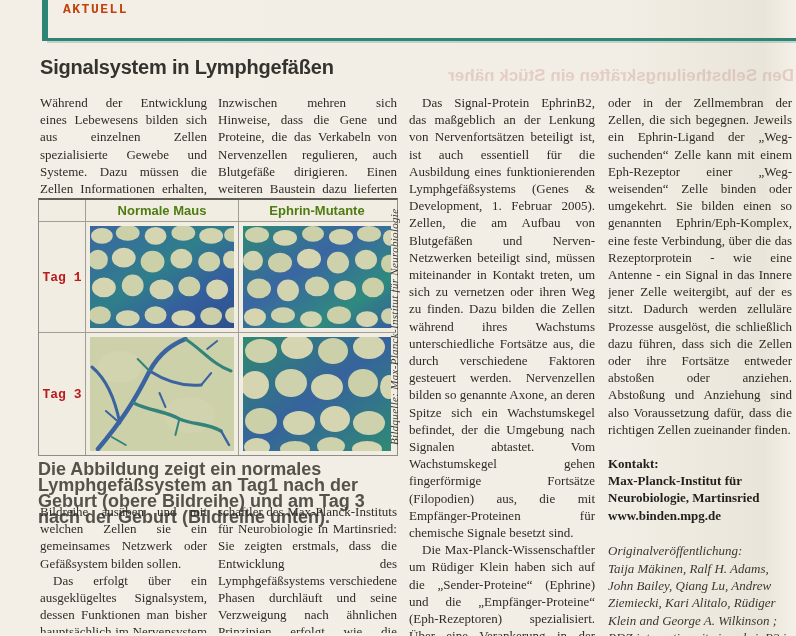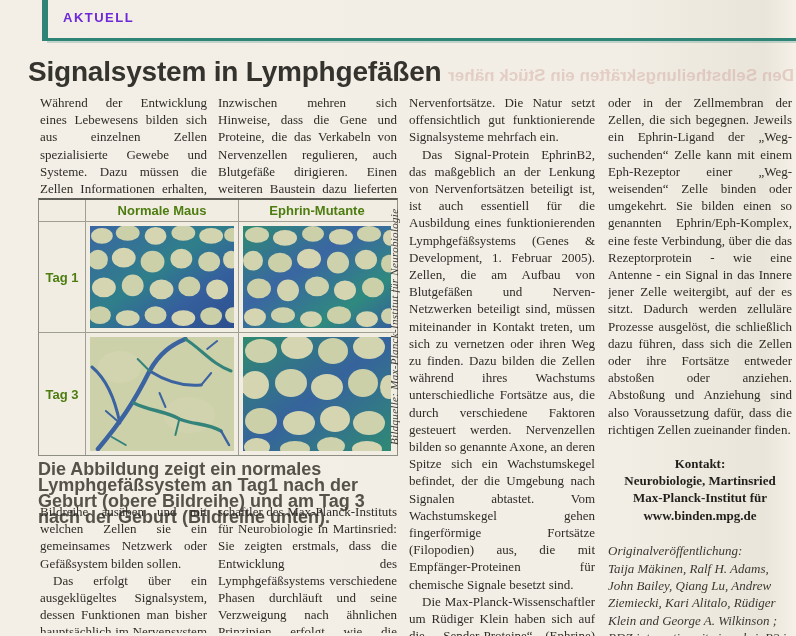--- a/index.html
+++ b/index.html
@@ -4,56 +4,56 @@
 <style>
   html,body{margin:0;padding:0;}
   body{
     width:796px;height:636px;position:relative;overflow:hidden;
     background:linear-gradient(90deg,#f3efe6 0%,#f2eee5 78%,#eae5da 96%,#f5f1e8 100%);
     font-family:"Liberation Serif", serif;
     color:#2e2c27;
   }
   
   .kicker-bar{position:absolute;left:42px;top:0;width:6px;height:41px;}
-  .kicker{position:absolute;left:63px;top:10px;font-family:Liberation Sans, sans-serif;
-    font-weight:bold;font-size:13px;letter-spacing:1.5px;color:#6d28d9;}
+  .kicker{position:absolute;left:63px;top:2px;font-family:Liberation Mono, monospace;
+    font-weight:bold;font-size:13px;letter-spacing:1.5px;color:#c2410c;}
   .header-rule{position:absolute;left:47px;top:38px;right:0;height:3px;}
   .header-rule-soft{position:absolute;left:47px;top:41px;right:0;height:2px;background:rgba(46,133,119,0.25);}
   .ghost{position:absolute;left:402px;top:66px;width:392px;
     font-family:"Liberation Sans",sans-serif;font-weight:bold;font-size:17px;
     color:rgba(193,130,118,0.30);transform:scaleX(-1);text-align:left;white-space:nowrap;}
-  .page-title{position:absolute;left:28px;top:56px;font-family:"Liberation Sans",sans-serif;
-    font-weight:bold;font-size:28px;color:#34332e;letter-spacing:-0.2px;}
+  .page-title{position:absolute;left:40px;top:56px;font-family:"Liberation Sans",sans-serif;
+    font-weight:bold;font-size:20px;color:#34332e;letter-spacing:-0.2px;}
   
   .col{position:absolute;font-size:13px;line-height:17.2px;text-align:justify;overflow:hidden;}
   .col p{margin:0;}
   .col p.indent{text-indent:13px;}
   #col1-top{left:40px;top:94px;width:167px;height:104px;}
   #col2-top{left:218px;top:94px;width:179px;height:104px;}
   #col1-below{left:40px;top:503px;width:167px;height:130px;}
   #col2-below{left:218px;top:503px;width:179px;height:130px;}
   #col3{left:409px;top:94px;width:186px;height:542px;}
   #col4{left:608px;top:94px;width:184px;height:542px;}
   
-  .contact{margin-top:17px;font-weight:bold;color:#201f1b;text-align:center;}
+  .contact{margin-top:17px;font-weight:bold;color:#201f1b;text-align:left;}
   .contact div{line-height:17.2px;}
   .publication{margin-top:18px;font-style:italic;color:#3a3832;text-align:left;line-height:17.2px;}
   .publication .pub-head{margin-bottom:1px;}
   
   .figure{position:absolute;left:38px;top:198px;width:358px;
     border:1px solid #8e8e85;border-top:2px solid #5f5f58;
     display:grid;grid-template-columns:47px 153px 156px;grid-template-rows:22px 111px 122px;
     background:#f1ede3;}
   .figure .cell{border-right:1px solid #a09f95;border-bottom:1px solid #a09f95;position:relative;}
   .figure .cell.last-col{border-right:none;}
   .figure .cell.last-row{border-bottom:none;}
   .fig-head{display:flex;align-items:center;justify-content:center;
     font-family:"Liberation Sans",sans-serif;font-weight:bold;font-size:13px;color:#4d7c0f;}
   .row-label{display:flex;align-items:center;justify-content:center;
-    font-family:Liberation Sans, sans-serif;font-weight:bold;font-size:13px;color:#4d7c0f;}
+    font-family:Liberation Mono, monospace;font-weight:bold;font-size:13px;color:#b91c1c;}
   .img-cell{padding:4px;}
   .img-cell svg{display:block;width:100%;height:100%;}
   
   .source-note{position:absolute;left:388px;top:198px;height:258px;width:16px;
     writing-mode:vertical-rl;transform:rotate(180deg);
     font-style:italic;font-size:11px;color:#3d3b35;text-align:center;letter-spacing:0.3px;}
   
   .caption{position:absolute;left:38px;top:461px;width:358px;
     font-family:"Liberation Sans",sans-serif;font-weight:bold;font-size:18px;
     line-height:16px;color:#55524a;text-align:left;}
@@ -214,30 +214,29 @@
 <div class="col" id="col1-below">
   <p>Bildreihe ausüben und mit welchen Zellen sie ein gemeinsames Netzwerk oder Gefäßsystem bilden sollen.</p>
   <p class="indent">Das erfolgt über ein ausgeklügeltes Signalsystem, dessen Funktionen man bisher hauptsächlich im Nervensystem studiert hatte.</p>
 </div>
 
 <div class="col" id="col2-below">
   <p>schaftler des Max-Planck-Instituts für Neurobiologie in Martinsried: Sie zeigten erstmals, dass die Entwicklung des Lymphgefäßsystems verschiedene Phasen durchläuft und seine Verzweigung nach ähnlichen Prinzipien erfolgt wie die Verästelung feiner</p>
 </div>
 
 <div class="col" id="col3">
-  <p>Nervenfortsätze. Die Natur setzt offensichtlich gut funktionierende Signalsysteme mehrfach ein.</p>
   <p class="indent">Das Signal-Protein EphrinB2, das maßgeblich an der Lenkung von Nervenfortsätzen beteiligt ist, ist auch essentiell für die Ausbildung eines funktionierenden Lymphgefäßsystems (Genes &amp; Development, 1. Februar 2005). Zellen, die am Aufbau von Blutgefäßen und Nerven-Netzwerken beteiligt sind, müssen miteinander in Kontakt treten, um sich zu vernetzen oder ihren Weg zu finden. Dazu bilden die Zellen während ihres Wachstums unterschiedliche Fortsätze aus, die durch verschiedene Faktoren gesteuert werden. Nervenzellen bilden so genannte Axone, an deren Spitze sich ein Wachstumskegel befindet, der die Umgebung nach Signalen abtastet. Vom Wachstumskegel gehen fingerförmige Fortsätze (Filopodien) aus, die mit Empfänger-Proteinen für chemische Signale besetzt sind.</p>
   <p class="indent">Die Max-Planck-Wissenschaftler um Rüdiger Klein haben sich auf die „Sender-Proteine“ (Ephrine) und die „Empfänger-Proteine“ (Eph-Rezeptoren) spezialisiert. Über eine Verankerung in der Zellmembran sitzen diese Proteine fest auf der Oberfläche</p>
 </div>
 
 <div class="col" id="col4">
   <p>oder in der Zellmembran der Zellen, die sich begegnen. Jeweils ein Ephrin-Ligand der „Weg-suchenden“ Zelle kann mit einem Eph-Rezeptor einer „Weg-weisenden“ Zelle binden oder umgekehrt. Sie bilden einen so genannten Ephrin/Eph-Komplex, eine feste Verbindung, über die das Rezeptorprotein - wie eine Antenne - ein Signal in das Innere jener Zelle weitergibt, auf der es sitzt. Dadurch werden zelluläre Prozesse ausgelöst, die schließlich dazu führen, dass sich die Zellen oder ihre Fortsätze entweder abstoßen oder anziehen. Abstoßung und Anziehung sind also Voraussetzung dafür, dass die richtigen Zellen zueinander finden.</p>
   <div class="contact">
     <div>Kontakt:</div>
+    <div>Max-Planck-Institut für</div>
     <div>Neurobiologie, Martinsried</div>
-    <div>Max-Planck-Institut für</div>
     <div>www.binden.mpg.de</div>
   </div>
   <div class="publication">
     <div class="pub-head">Originalveröffentlichung:</div>
     <div>Taija Mäkinen, Ralf H. Adams, John Bailey, Qiang Lu, Andrew Ziemiecki, Kari Alitalo, Rüdiger Klein and George A. Wilkinson ; PDZ interaction site in ephrinB2 is required for the remodeling of lymphatic vasculature; Genes &amp; Development. 2005 19: 397-410</div>
   </div>
 </div>
 
 </body></html>

